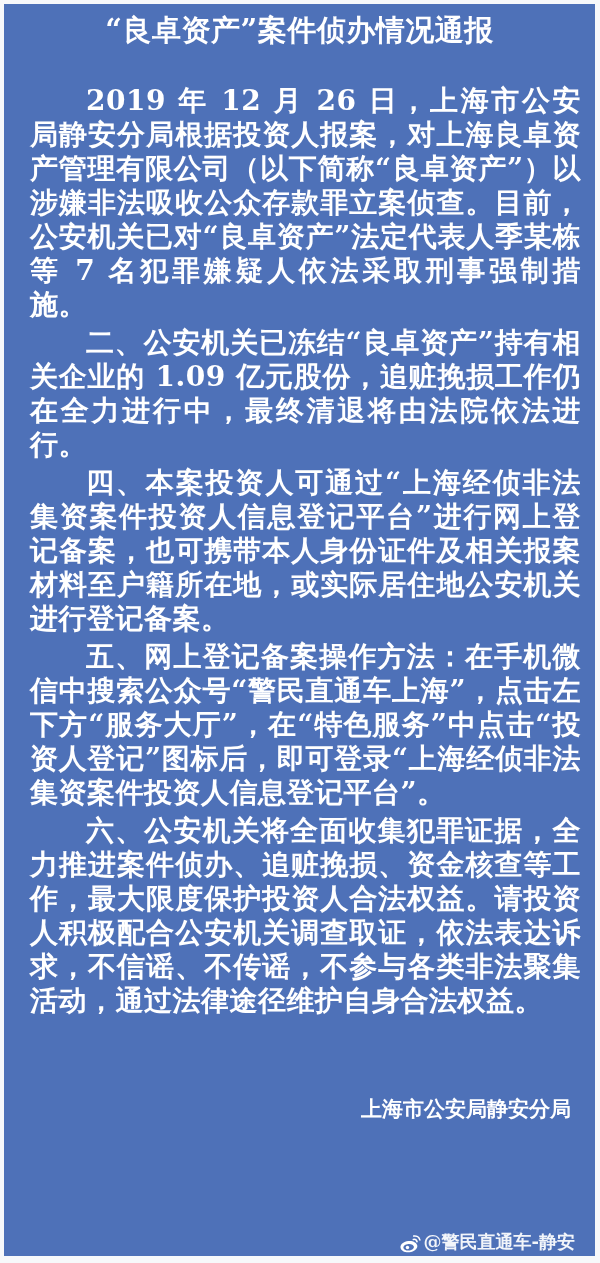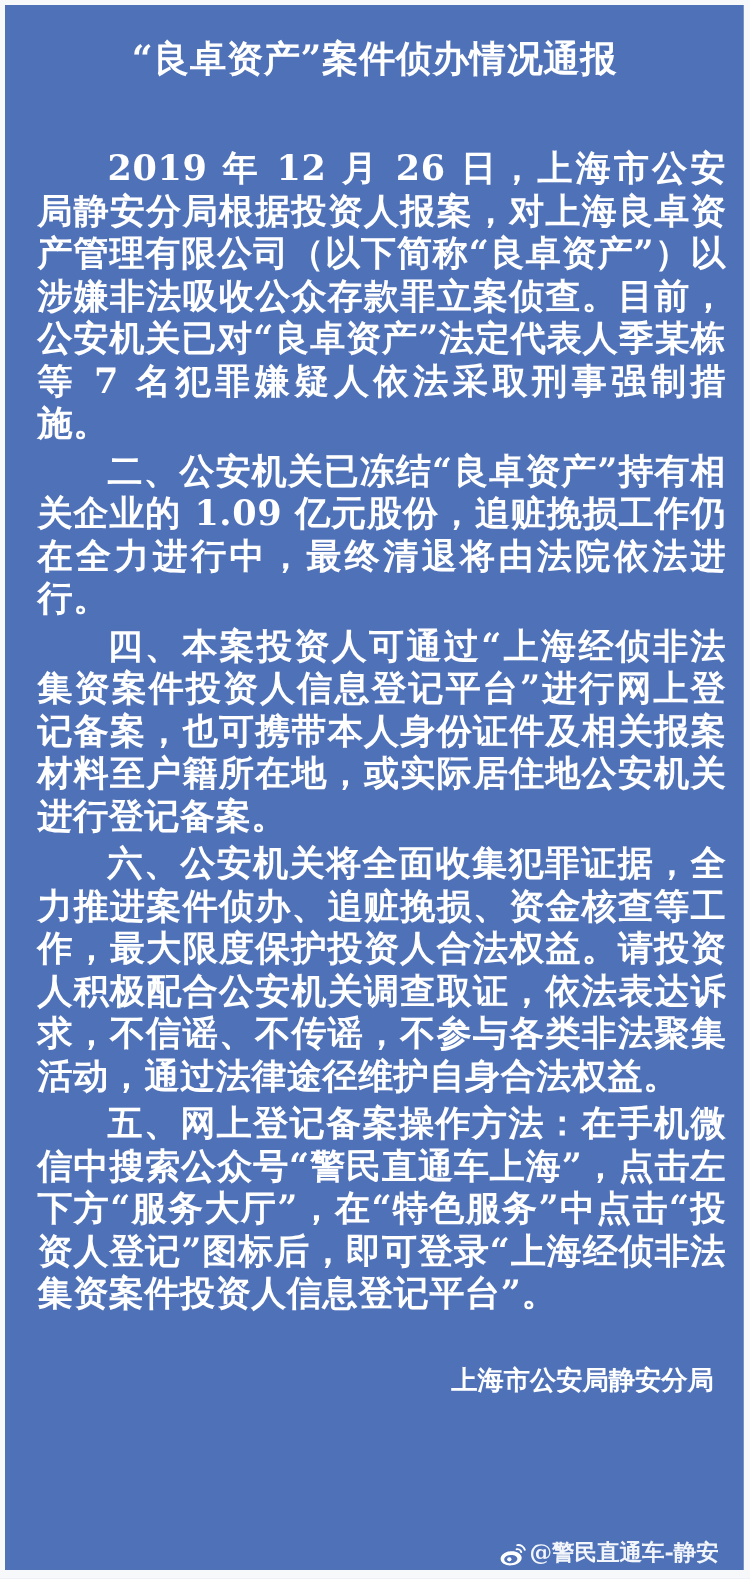--- a/index.html
+++ b/index.html
@@ -17,21 +17,21 @@
   .panel {
     position: absolute;
     left: 4px;
     top: 4px;
     right: 5px;
     bottom: 7px;
     background: #4e71b8;
     color: #ffffff;
   }
   .title {
-    margin: 17px;
+    margin: 0;
     padding-top: 7px;
     text-align: center;
     font-size: 29px;
     font-weight: 700;
     letter-spacing: 0.5px;
     color: #ffffff;
   }
   .content {
     padding: 33px 14px 0 26px;
     font-size: 28px;
@@ -41,21 +41,21 @@
     letter-spacing: 0.5px;
   }
   .content p {
     margin: 0 0 4px 0;
     text-indent: 2em;
   }
   .signature {
     display: flex;
     justify-content: flex-end;
     padding-right: 24px;
-    margin-top: 35px;
+    margin-top: 74px;
     font-size: 21px;
     font-weight: 600;
     line-height: 34px;
   }
   .sig-inner { text-align: center; }
   .sig-date { margin-top: 4px; }
   .watermark {
     position: absolute;
     right: 20px;
     bottom: 2px;
@@ -74,22 +74,22 @@
 
 <div class="page" style="background: rgb(247, 248, 250);">
   <div class="panel" style="background: rgb(78, 113, 184); color: rgb(255, 255, 255);">
 
     <h1 class="title">“良卓资产”案件侦办情况通报</h1>
 
     <div class="content">
       <p>2019 年 12 月 26 日，上海市公安局静安分局根据投资人报案，对上海良卓资产管理有限公司（以下简称“良卓资产”）以涉嫌非法吸收公众存款罪立案侦查。目前，公安机关已对“良卓资产”法定代表人季某栋等 7 名犯罪嫌疑人依法采取刑事强制措施。</p>
       <p>二、公安机关已冻结“良卓资产”持有相关企业的 1.09 亿元股份，追赃挽损工作仍在全力进行中，最终清退将由法院依法进行。</p>
       <p>四、本案投资人可通过“上海经侦非法集资案件投资人信息登记平台”进行网上登记备案，也可携带本人身份证件及相关报案材料至户籍所在地，或实际居住地公安机关进行登记备案。</p>
+      <p>五、网上登记备案操作方法：在手机微信中搜索公众号“警民直通车上海”，点击左下方“服务大厅”，在“特色服务”中点击“投资人登记”图标后，即可登录“上海经侦非法集资案件投资人信息登记平台”。</p>
       <p>六、公安机关将全面收集犯罪证据，全力推进案件侦办、追赃挽损、资金核查等工作，最大限度保护投资人合法权益。请投资人积极配合公安机关调查取证，依法表达诉求，不信谣、不传谣，不参与各类非法聚集活动，通过法律途径维护自身合法权益。</p>
-      <p>五、网上登记备案操作方法：在手机微信中搜索公众号“警民直通车上海”，点击左下方“服务大厅”，在“特色服务”中点击“投资人登记”图标后，即可登录“上海经侦非法集资案件投资人信息登记平台”。</p>
     </div>
 
     <div class="signature">
       <div class="sig-inner">
         <div class="sig-agency">上海市公安局静安分局</div>
       </div>
     </div>
 
     <div class="watermark">
       <span class="wm-icon">

